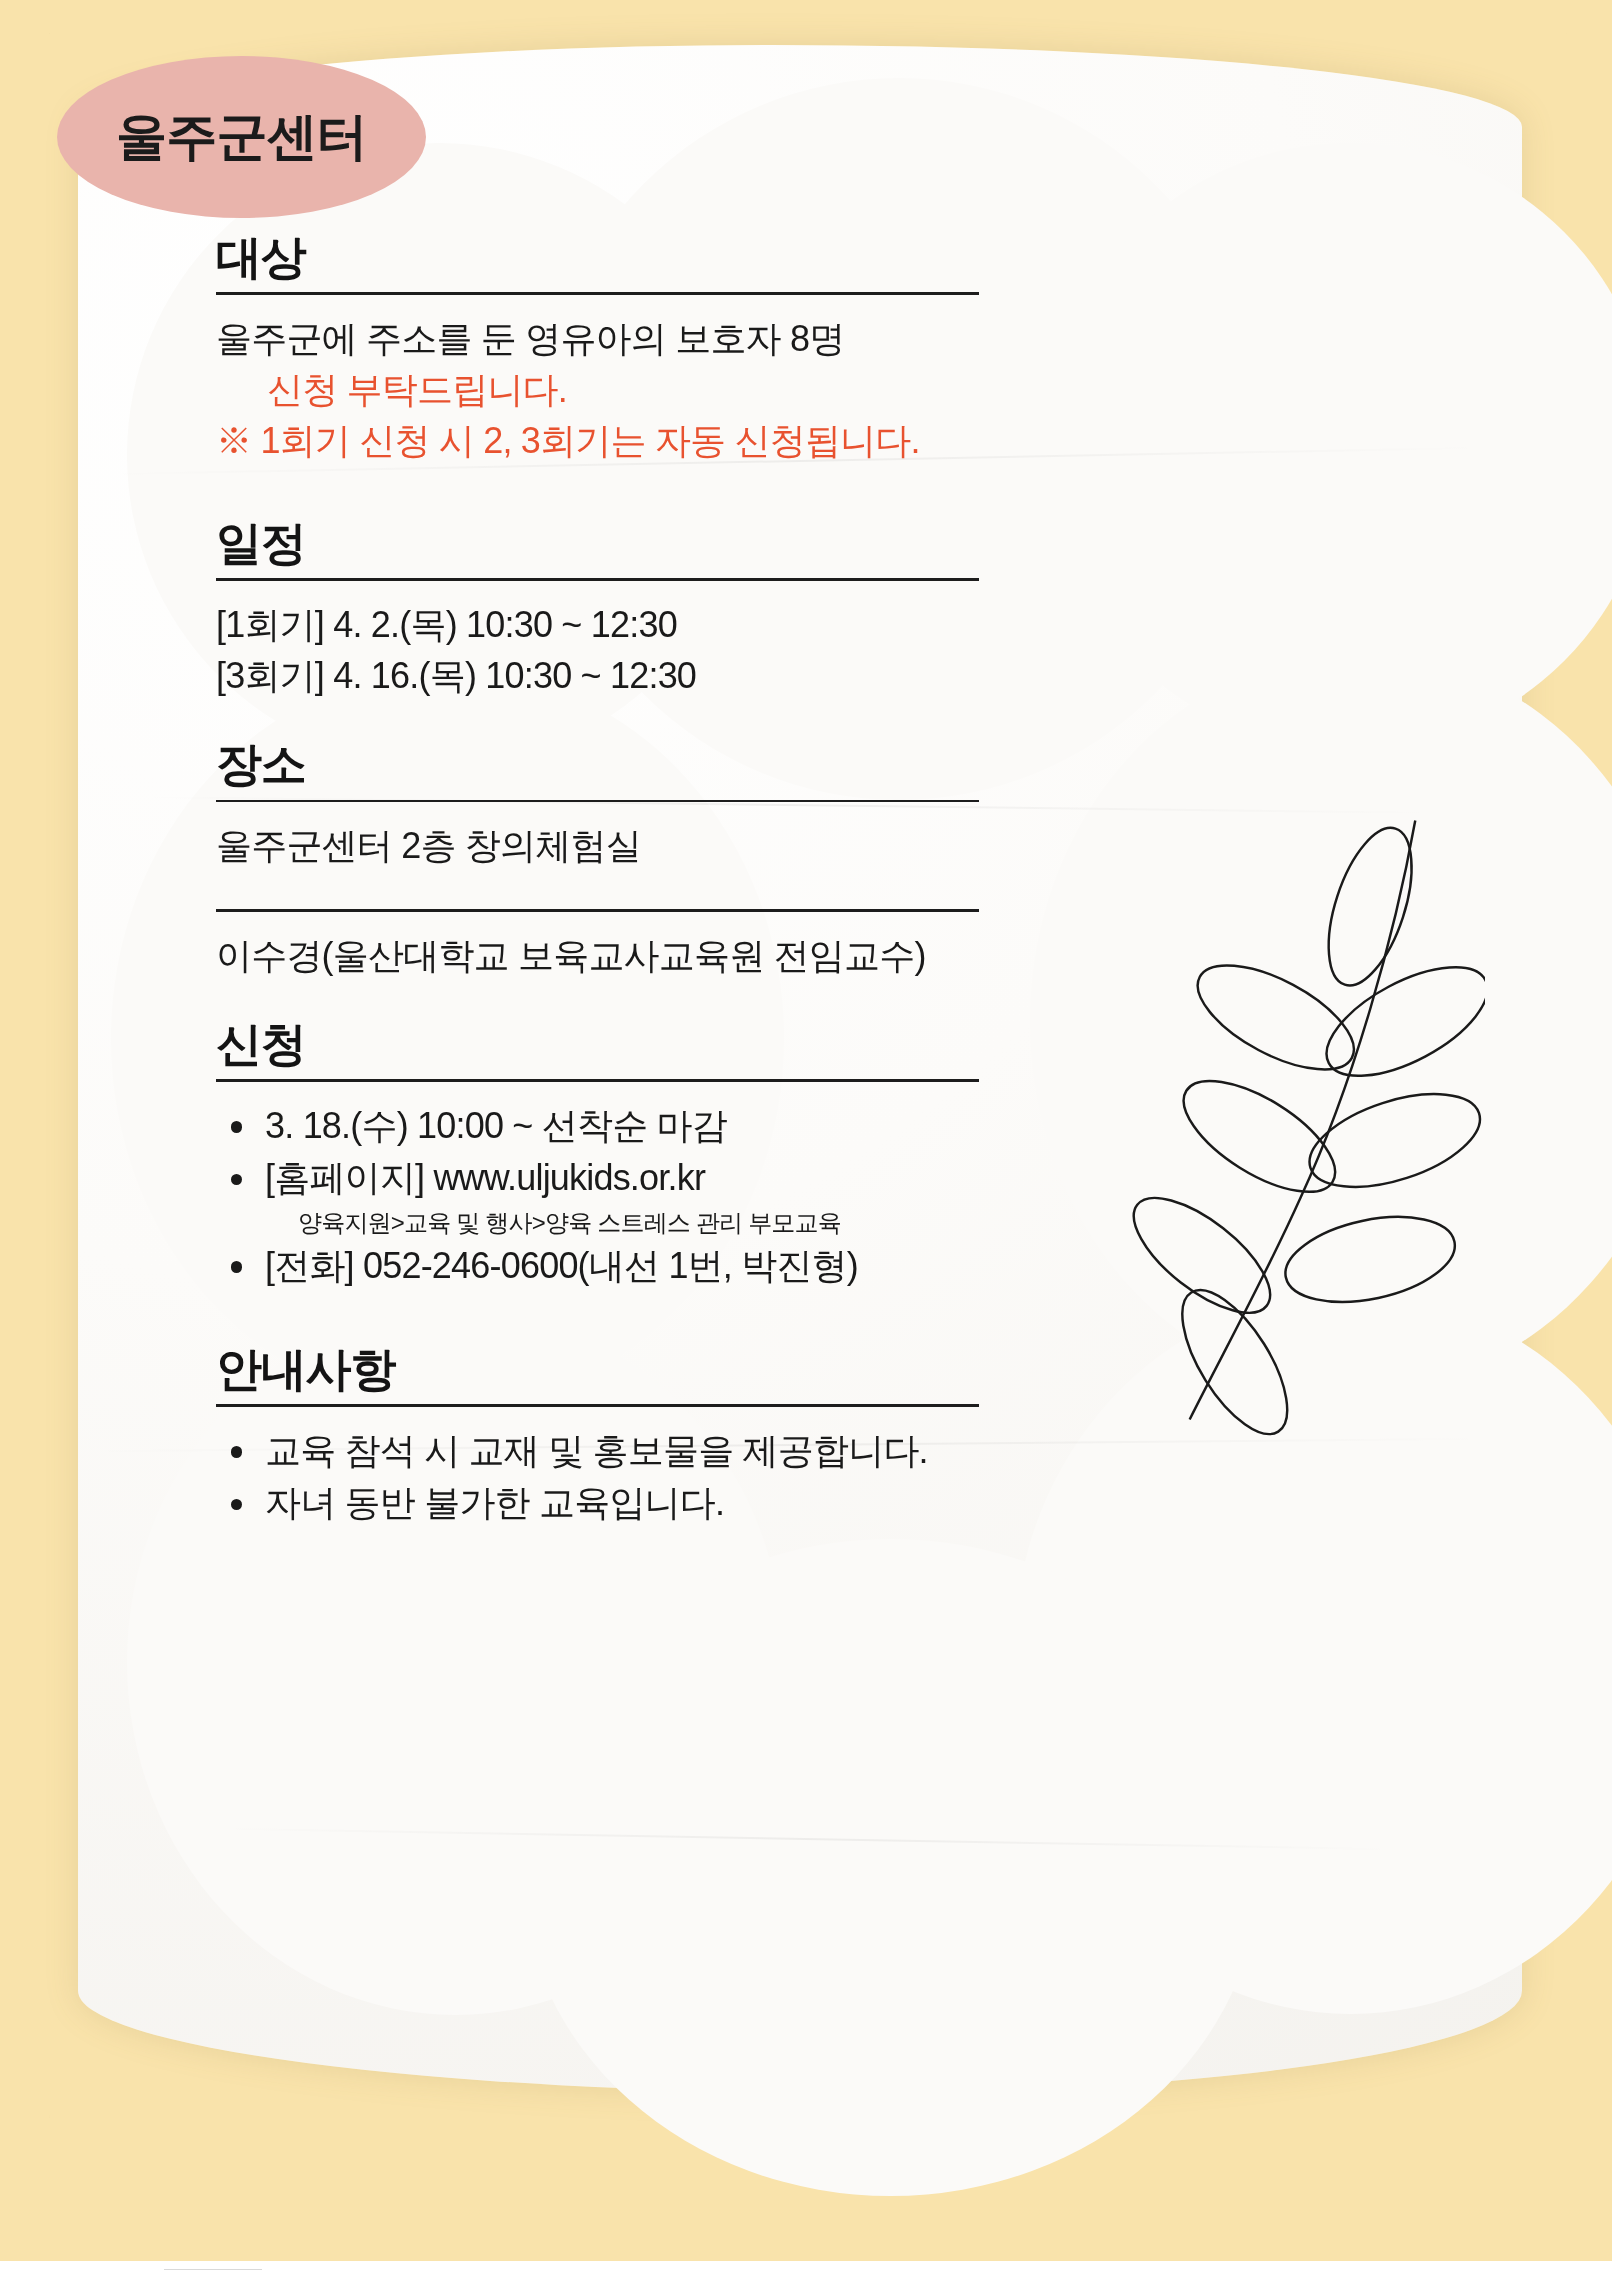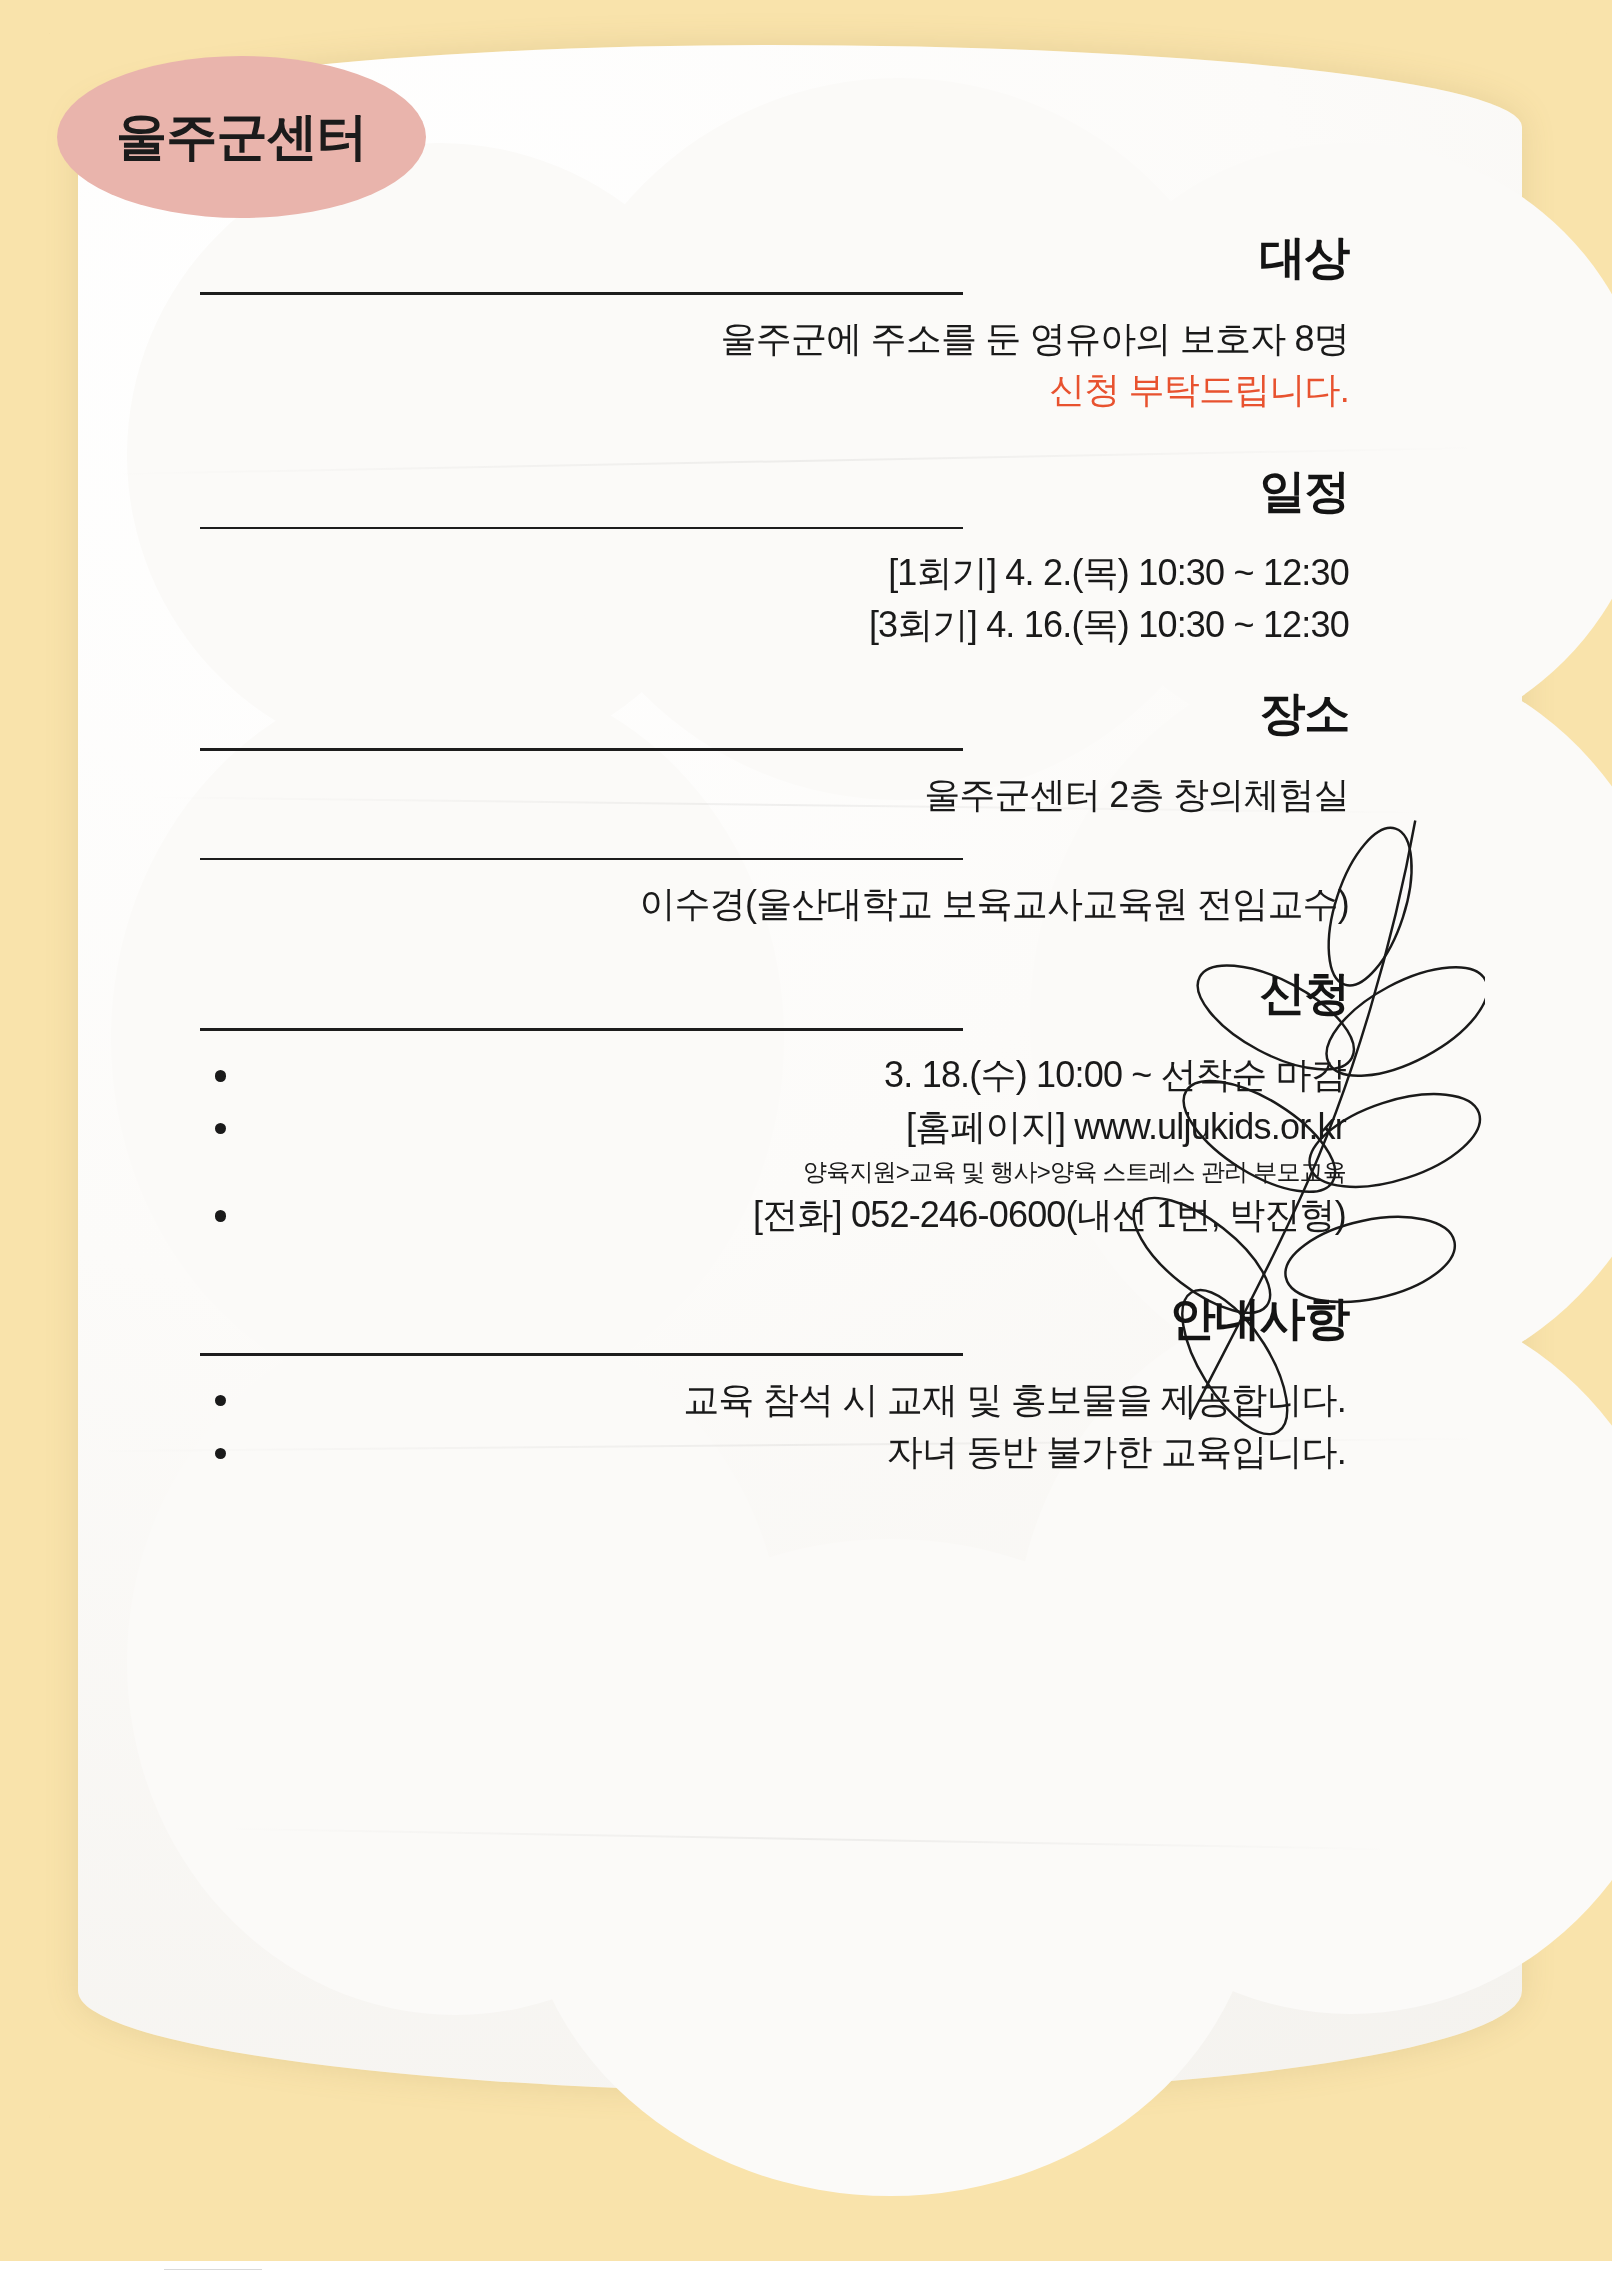--- a/index.html
+++ b/index.html
@@ -87,25 +87,24 @@
     font-size: 51px;
     font-weight: bold;
     color: #1b1b1b;
     letter-spacing: -0.8px;
     z-index: 5;
   }
 
   
   .content {
     position: absolute;
-    left: 200px;
+    left: 216px;
     top: 230px;
     width: 1149px;
     z-index: 6;
-    text-align: right;
   }
   .section { margin-bottom: 3.3px; }
 
   .sec-head {
     font-size: 46px;
     font-weight: bold;
     color: #141414;
     letter-spacing: -1.2px;
     line-height: 1.18;
     padding-bottom: 6.6px;
@@ -226,20 +225,21 @@
   </svg>
 </div>
 
 <div class="content">
 
   <div class="section">
     <div class="sec-head">대상</div>
     <div class="rule"></div>
     <div class="line">울주군에 주소를 둔 영유아의 보호자 8명</div>
     <div class="line red indent">신청 부탁드립니다.</div>
+    <div class="line red">※ 1회기 신청 시 2, 3회기는 자동 신청됩니다.</div>
   </div>
 
   <div class="gap-lg"></div>
 
   <div class="section">
     <div class="sec-head">일정</div>
     <div class="rule"></div>
     <div class="line">[1회기] 4. 2.(목) 10:30 ~ 12:30</div>
     <div class="line">[3회기] 4. 16.(목) 10:30 ~ 12:30</div>
   </div>

